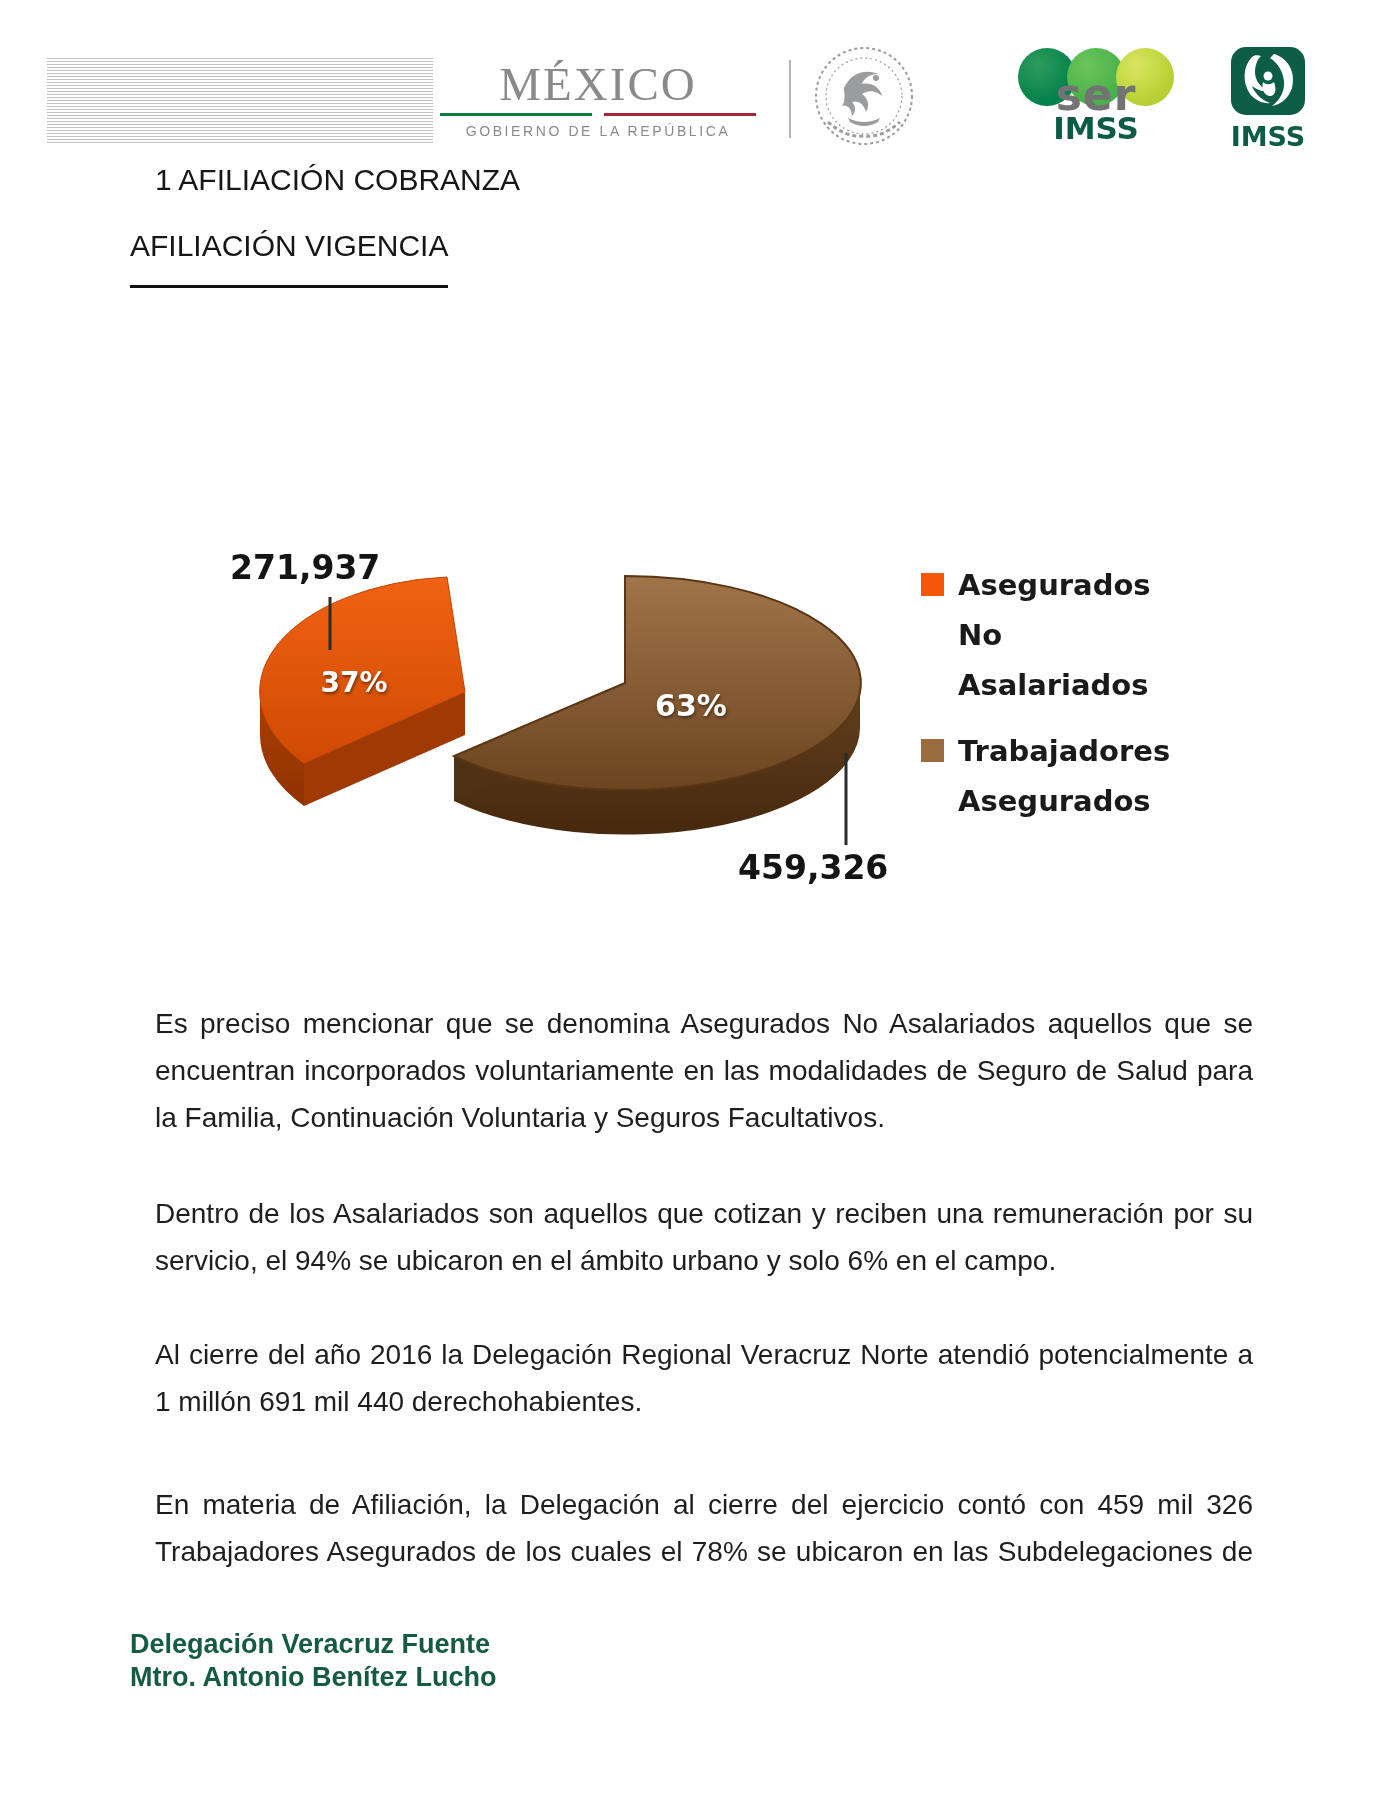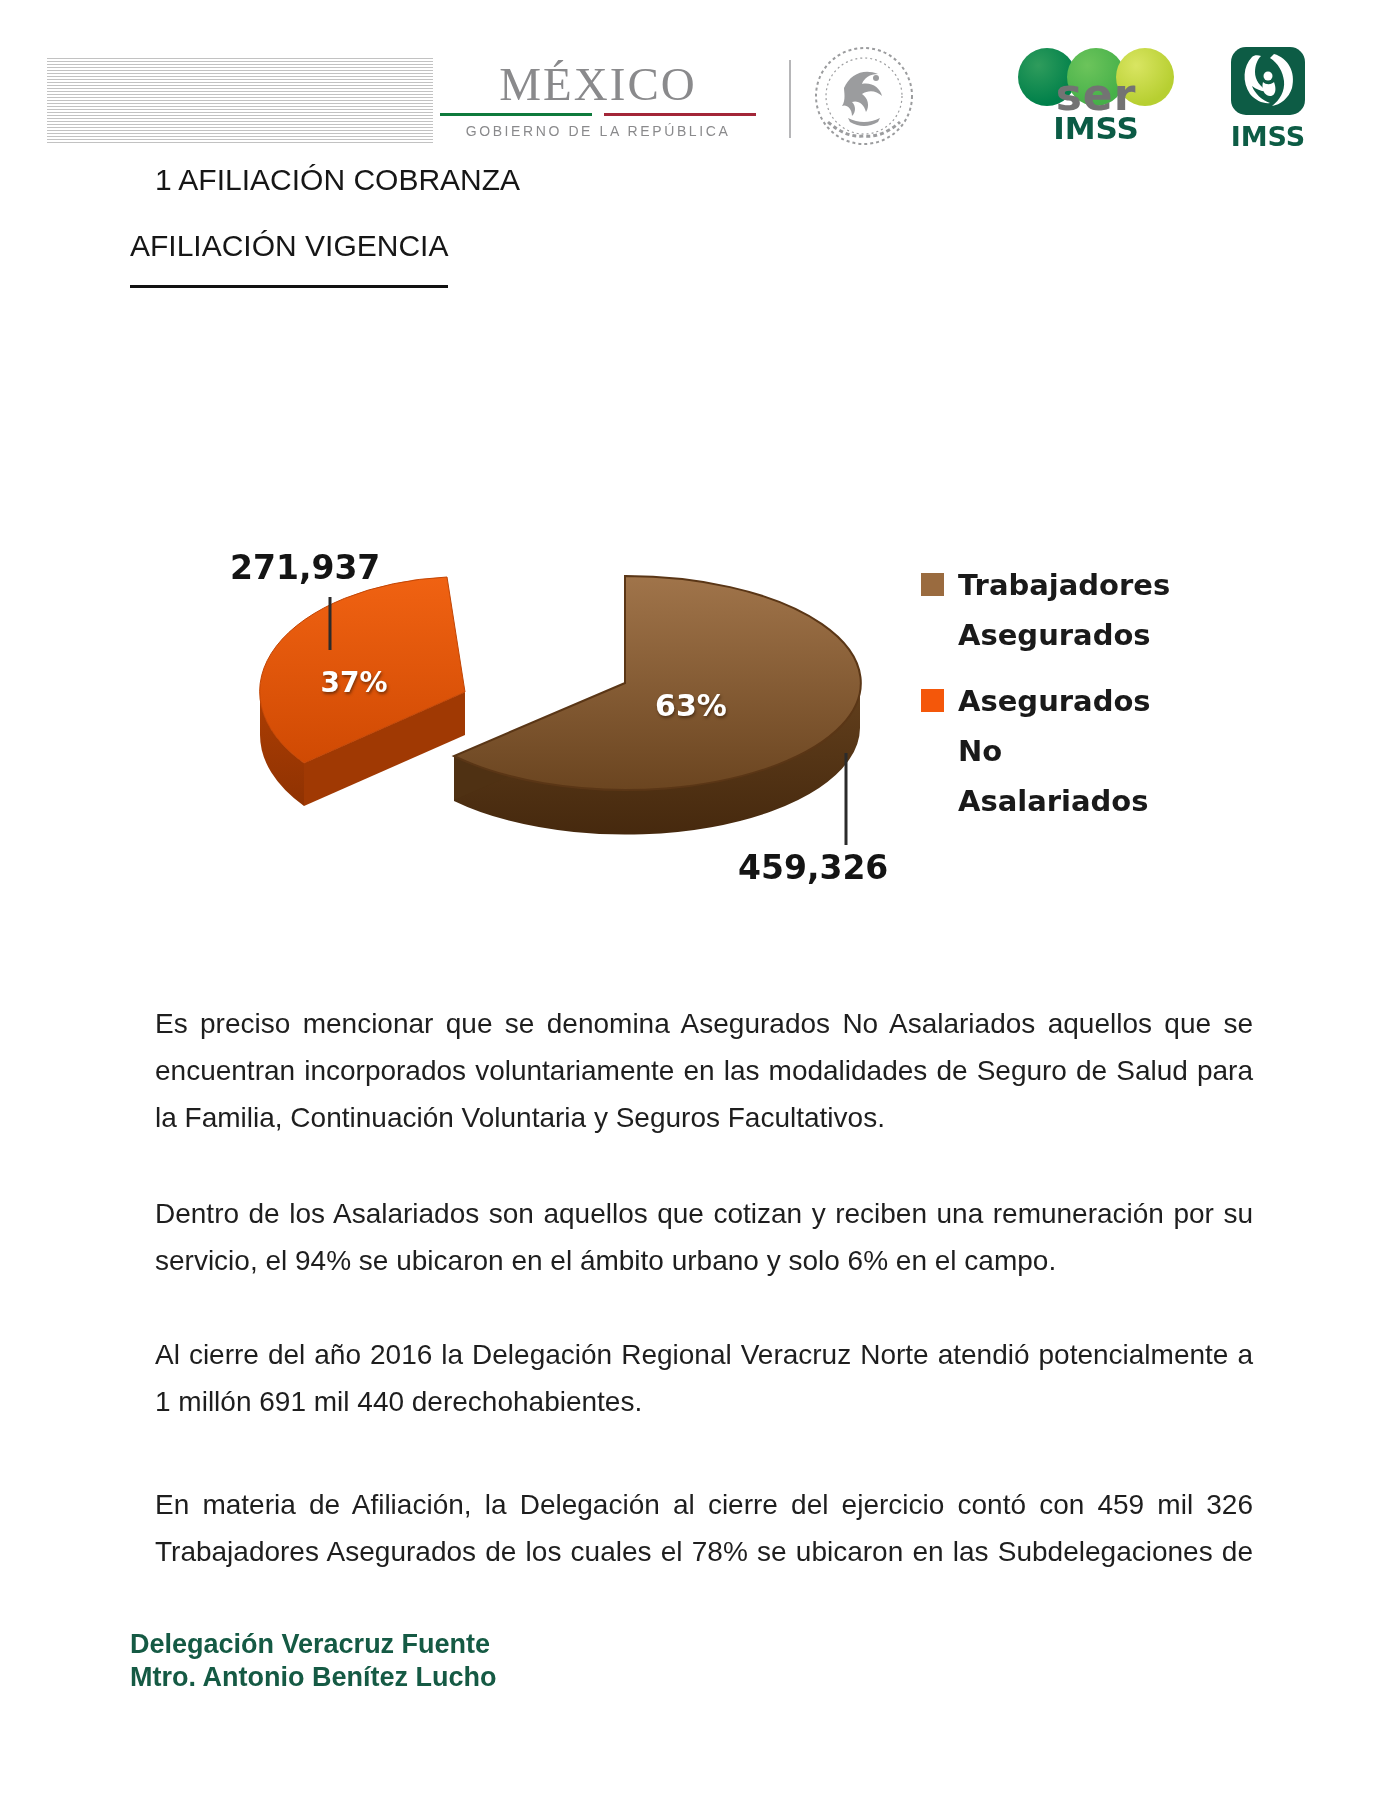--- a/index.html
+++ b/index.html
@@ -159,26 +159,26 @@
       <path d="M 846,753 L 846,845" stroke="#2b2b2b" stroke-width="3" fill="none"></path>
     </svg>
 
     <div class="callout co-left">271,937</div>
     <div class="callout co-bottom">459,326</div>
     <div class="pct pct37">37%</div>
     <div class="pct pct63">63%</div>
 
     <div class="legend">
       <div class="legend-item">
+        <span class="legend-swatch sw-orange"></span>
+        <span class="legend-label">Asegurados No Asalariados</span>
+      </div>
+      <div class="legend-item">
         <span class="legend-swatch sw-brown"></span>
         <span class="legend-label">Trabajadores Asegurados</span>
-      </div>
-      <div class="legend-item">
-        <span class="legend-swatch sw-orange"></span>
-        <span class="legend-label">Asegurados No Asalariados</span>
       </div>
     </div>
   </div>
 
   <p class="para p2">Es preciso mencionar que se denomina Asegurados No Asalariados aquellos que se encuentran incorporados voluntariamente en las modalidades de Seguro de Salud para la Familia, Continuación Voluntaria y Seguros Facultativos.</p>
   <p class="para p3">Dentro de los Asalariados son aquellos que cotizan y reciben una remuneración por su servicio, el 94% se ubicaron en el ámbito urbano y solo 6% en el campo.</p>
   <p class="para p4">Al cierre del año 2016 la Delegación Regional Veracruz Norte atendió potencialmente a 1 millón 691 mil 440 derechohabientes.</p>
   <p class="para p5">En materia de Afiliación, la Delegación al cierre del ejercicio contó con 459 mil 326 Trabajadores Asegurados de los cuales el 78% se ubicaron en las Subdelegaciones de</p>
 
   <div class="footer">

